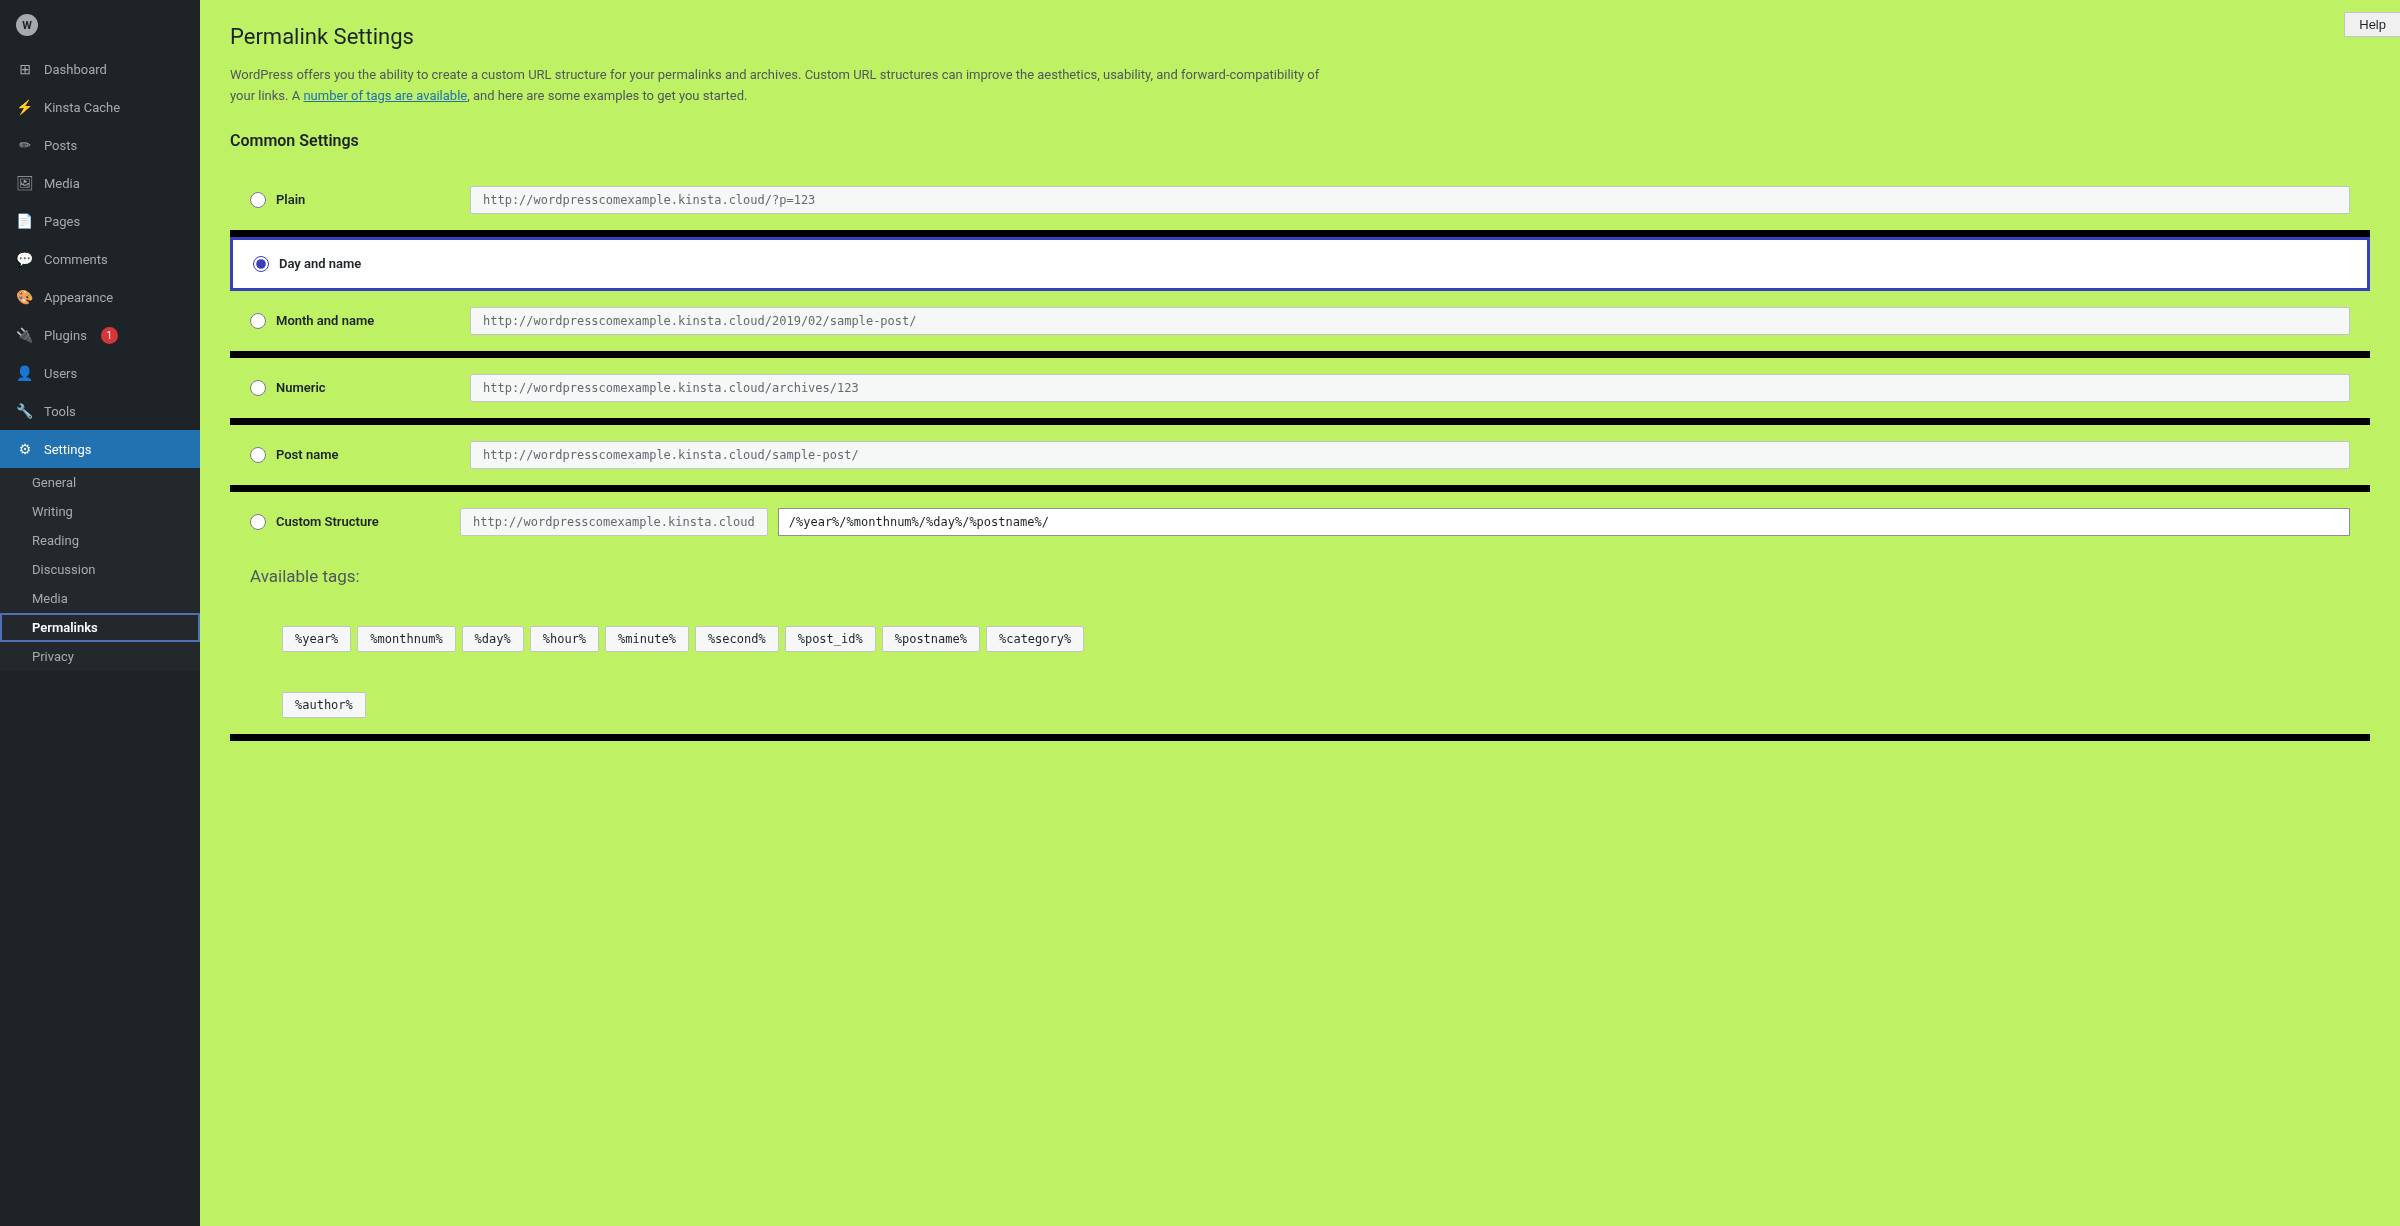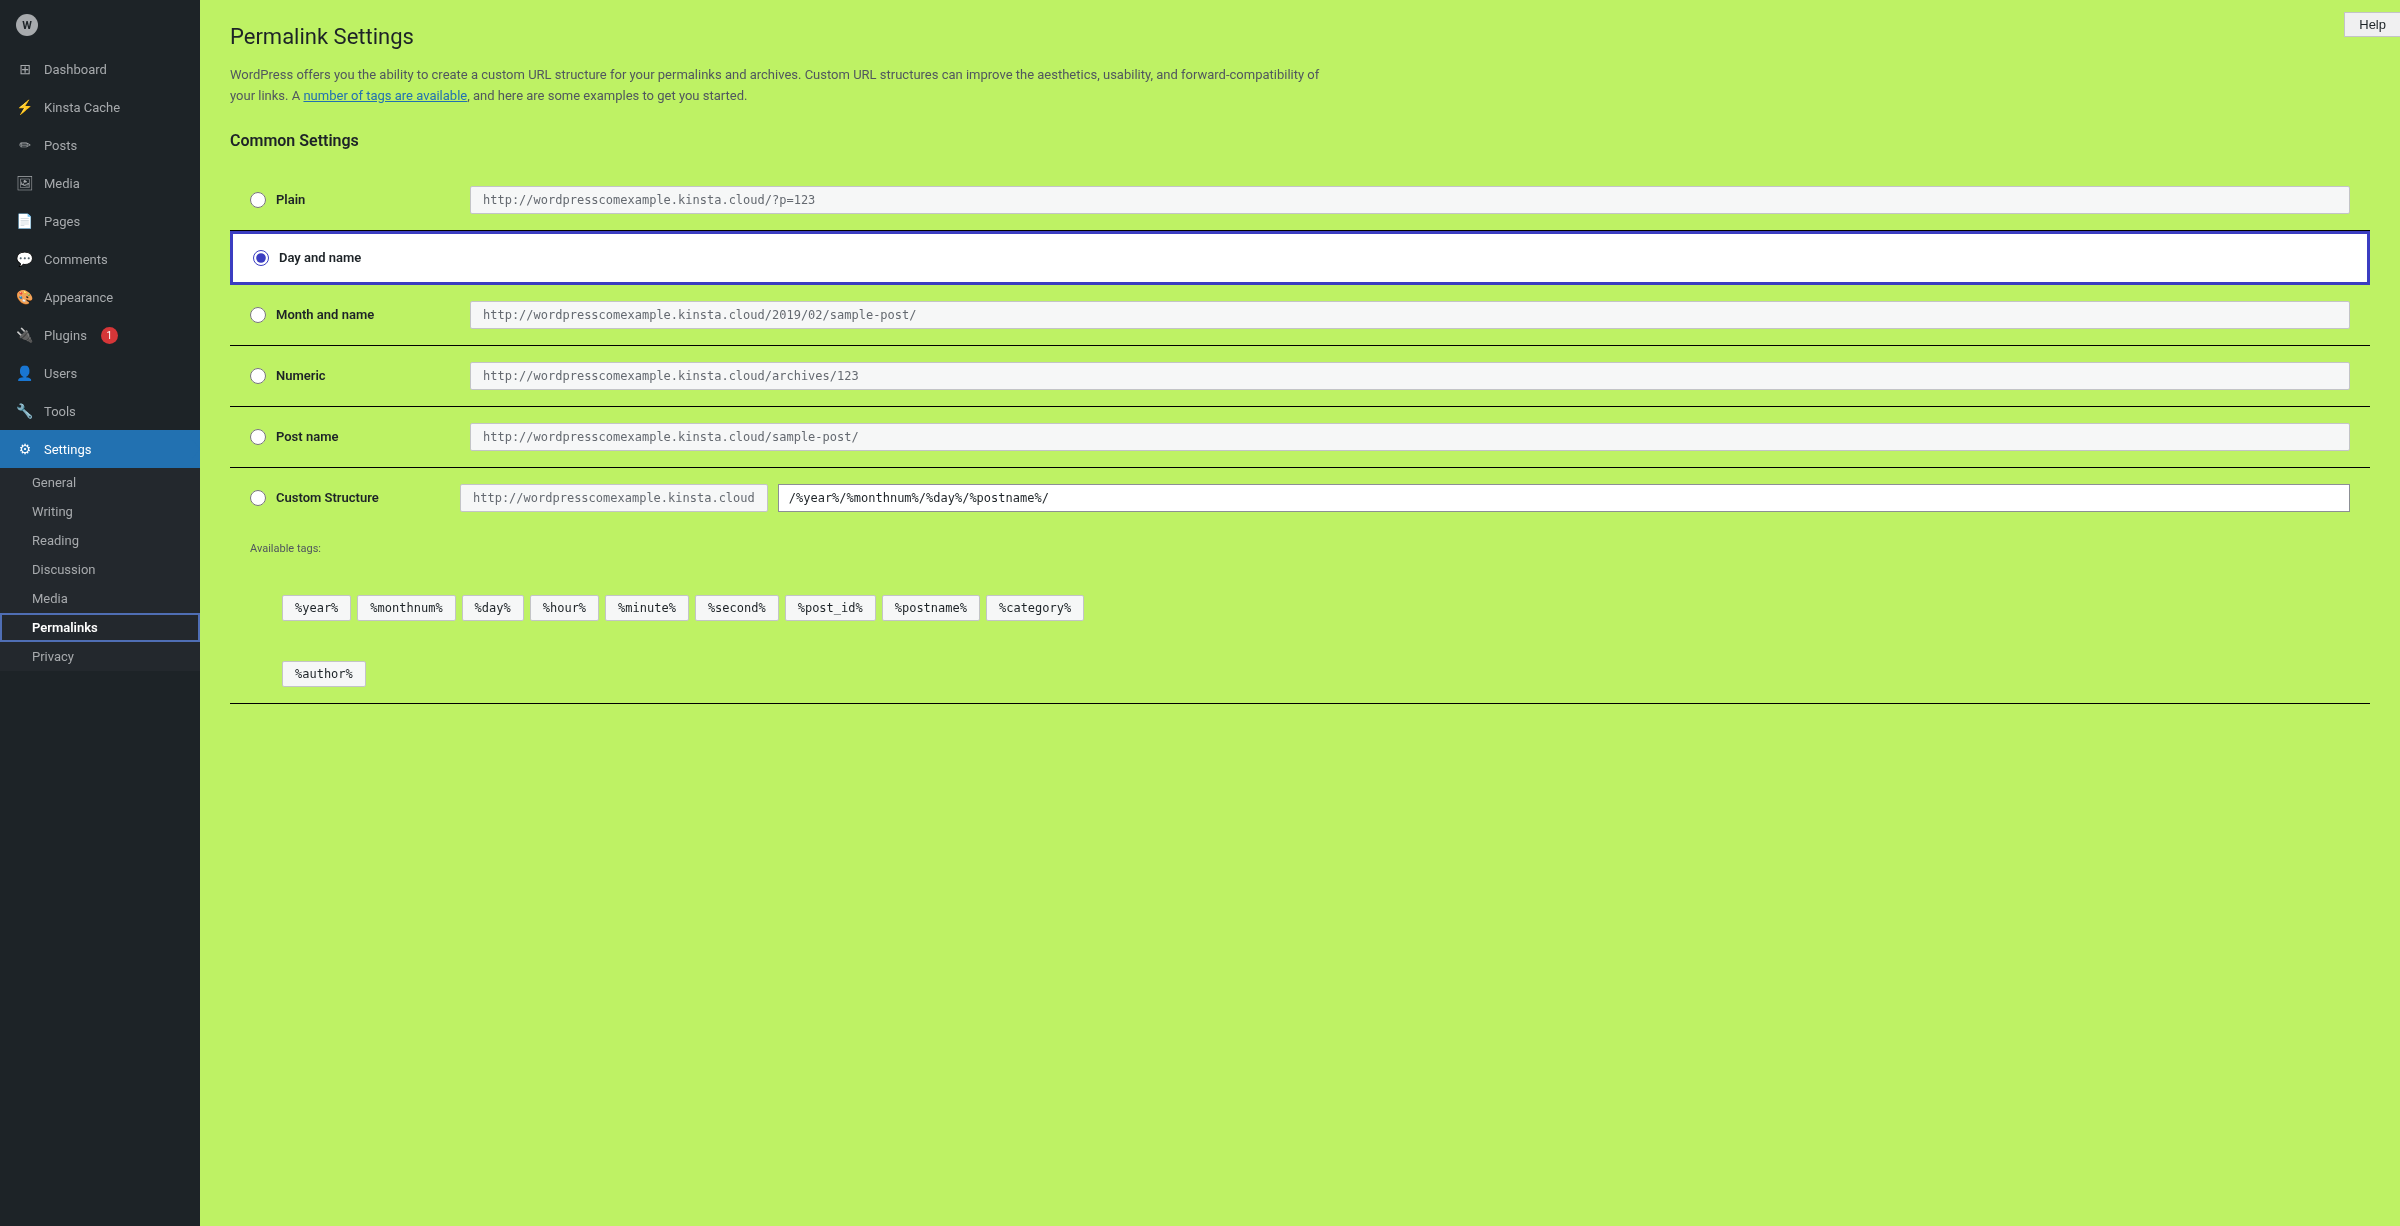--- a/index.html
+++ b/index.html
@@ -108,21 +108,21 @@
     .section-title {
       font-size: 16px;
       font-weight: 600;
       color: #1d2327;
       margin-bottom: 20px;
     }
     .setting-row {
       display: flex;
       align-items: center;
       padding: 16px 20px;
-      border-bottom: 1px solid #000000;
+      border-bottom: 7px solid #000000;
       gap: 20px;
     }
     .setting-row.selected {
       border: 3px solid #3b3dc1;
       background: #fff;
     }
     .setting-row label {
       display: flex;
       align-items: center;
       gap: 10px;
@@ -172,21 +172,21 @@
     .custom-row .custom-input {
       flex: 1;
       border: 1px solid #8c8f94;
       padding: 6px 10px;
       font-family: monospace;
       font-size: 12px;
       color: #1d2327;
       outline: none;
     }
     .available-tags-label {
-      font-size: 11px;
+      font-size: 17px;
       color: #50575e;
       margin-top: 10px;
     }
     .tags-row {
       display: flex;
       flex-wrap: wrap;
       gap: 6px;
       margin-top: 20px;
       padding-left: 32px;
     }

